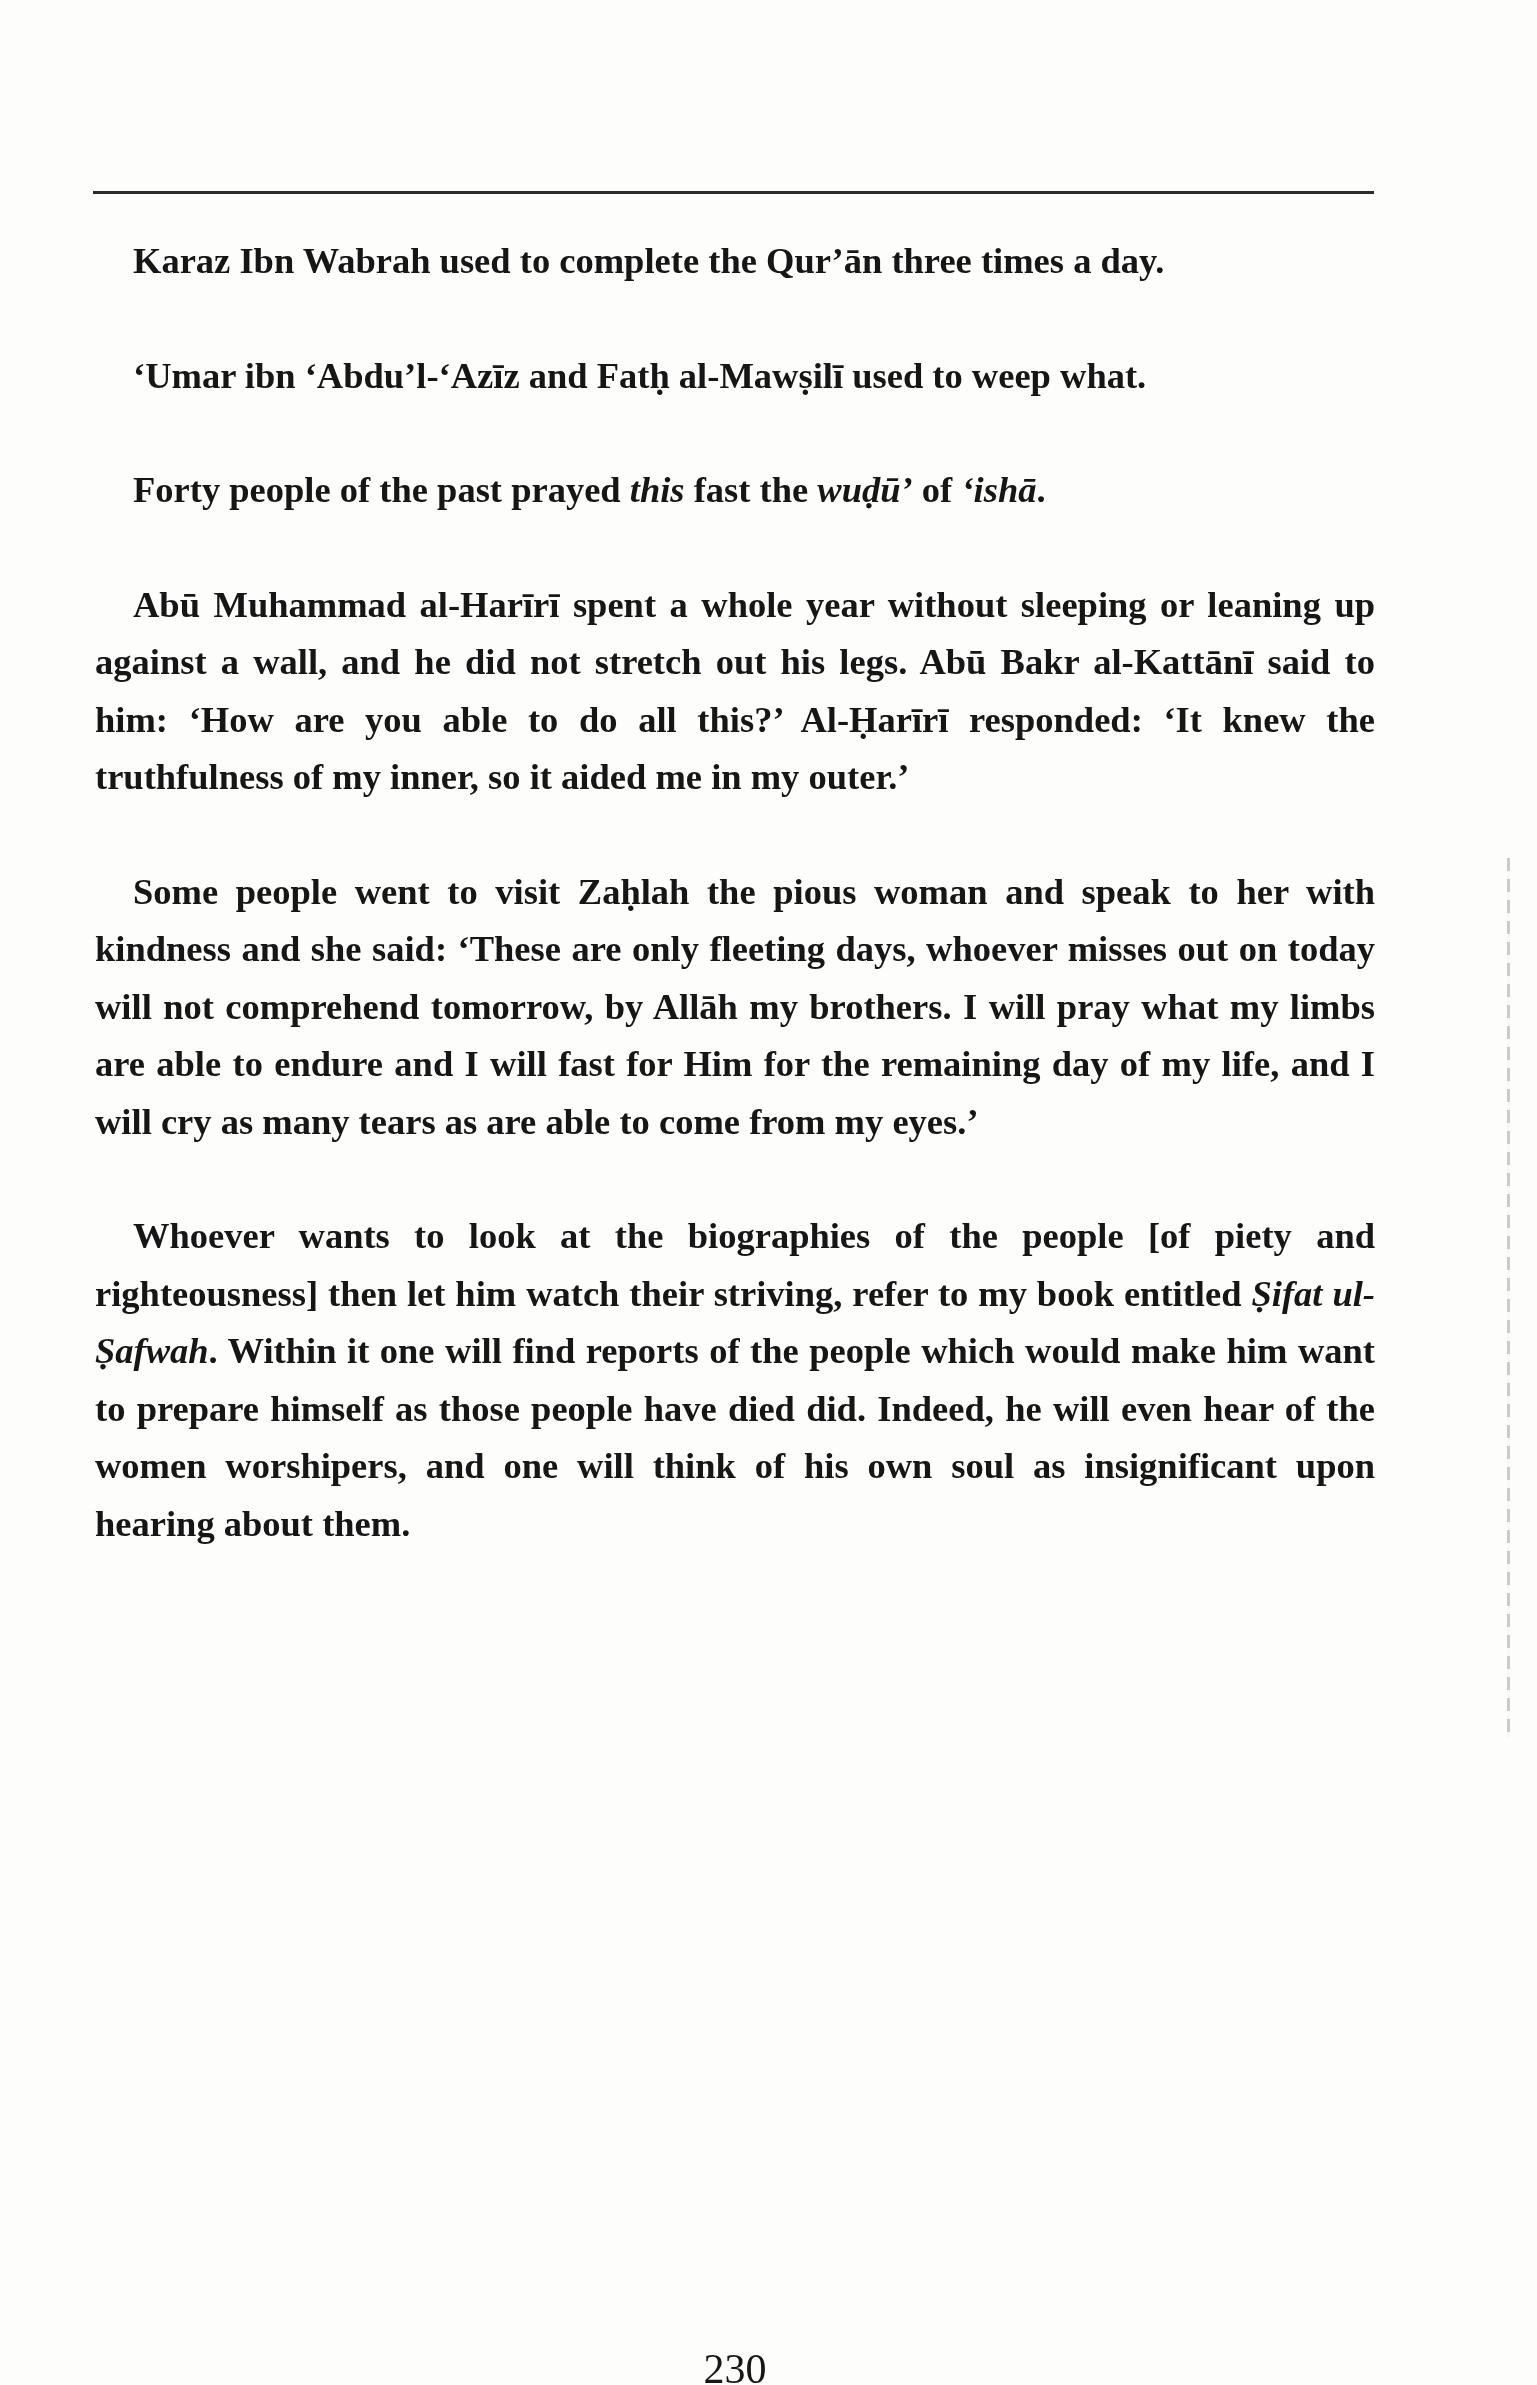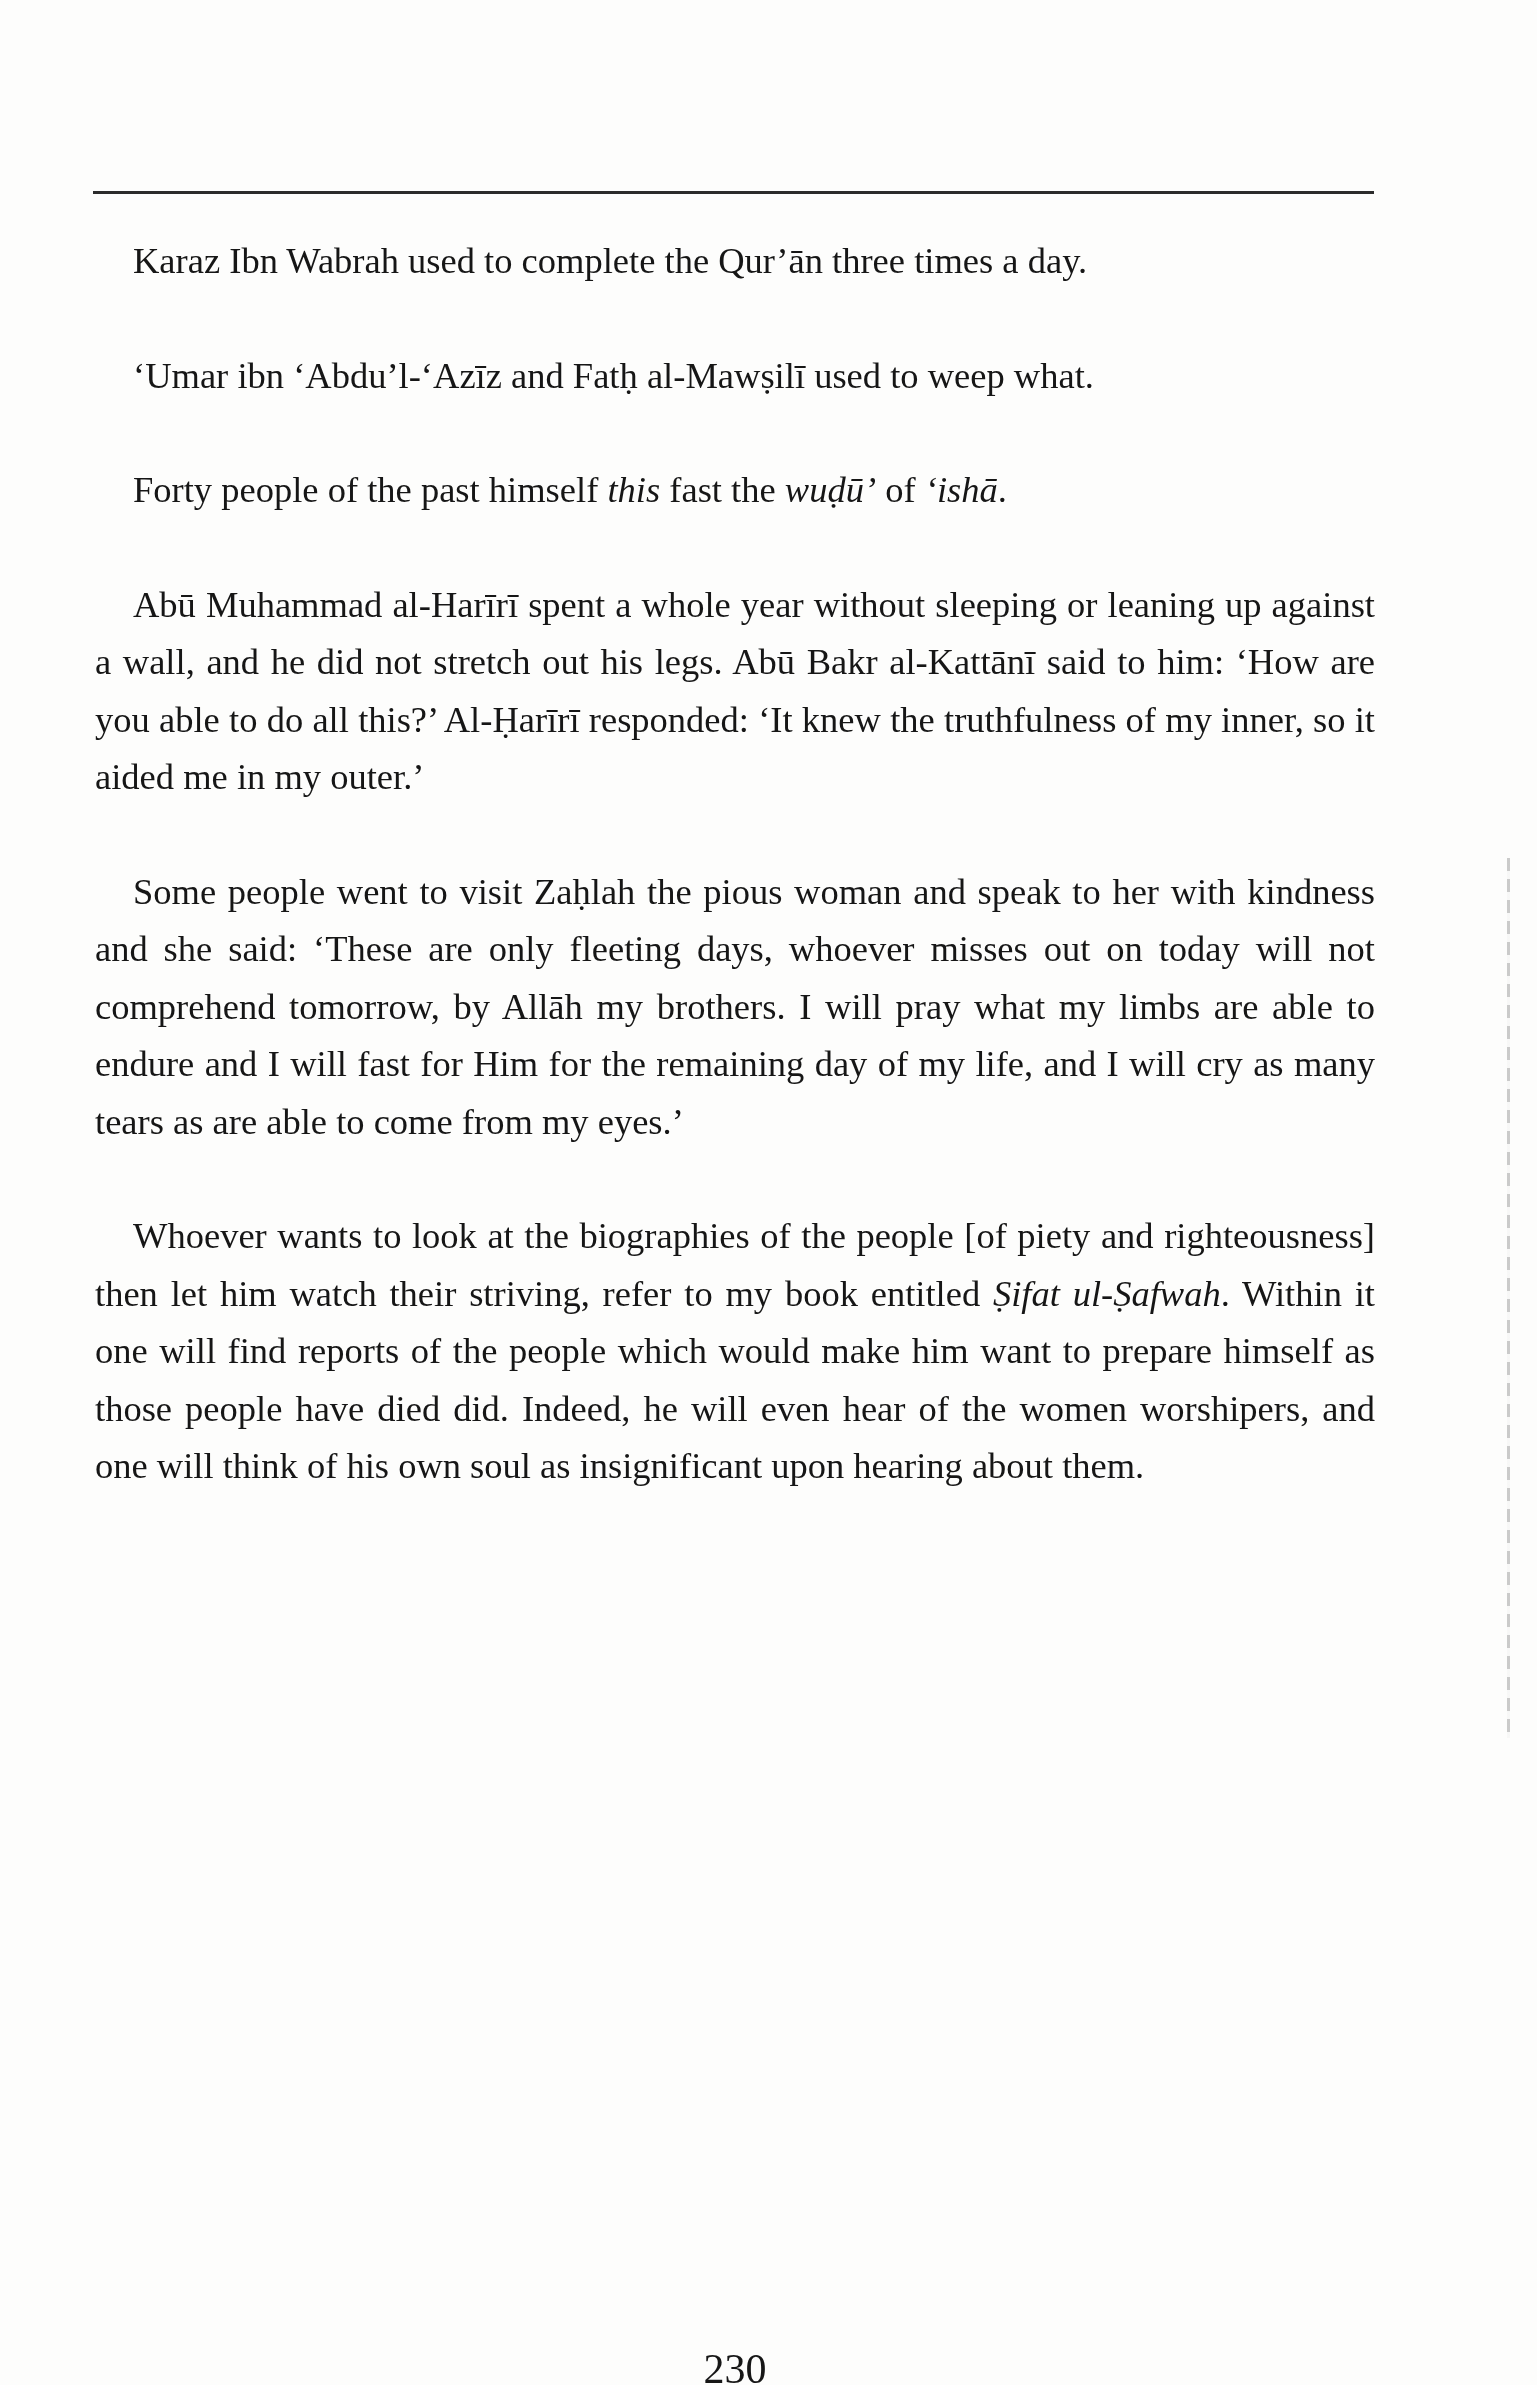--- a/index.html
+++ b/index.html
@@ -38,20 +38,21 @@
     border-top: 3px solid #2b2b2b;
     margin: 0;
   }
   .body-text {
     position: absolute;
     top: 232px;
     left: 95px;
     width: 1280px;
     font-size: 36.5px;
     line-height: 57.5px;
+    font-weight: bold;
   }
   .body-text p {
     margin: 0 0 57px 0;
     text-indent: 38px;
     text-align: justify;
   }
   .body-text p.single {
     text-align: left;
   }
   .body-text em {
@@ -83,21 +84,21 @@
 </head>
 <body>
 
 <div class="page">
 
   <hr class="rule">
 
   <div class="body-text" id="body-text">
       <p class="single"><span>Karaz Ibn Wabrah used to complete the Qur’ān three times a day.</span></p>
       <p class="single"><span>‘Umar ibn ‘Abdu’l-‘Azīz and Fatḥ al-Mawṣilī used to weep what.</span></p>
-      <p class="single"><span>Forty people of the past himself </span><em>this</em><span> fast the </span><em>wuḍū’</em><span> of </span><em>‘ishā</em><span>.</span></p>
+      <p class="single"><span>Forty people of the past prayed </span><em>this</em><span> fast the </span><em>wuḍū’</em><span> of </span><em>‘ishā</em><span>.</span></p>
       <p><span>Abū Muhammad al-Harīrī spent a whole year without sleeping or leaning up against a wall, and he did not stretch out his legs. Abū Bakr al-Kattānī said to him: ‘How are you able to do all this?’ Al-Ḥarīrī responded: ‘It knew the truthfulness of my inner, so it aided me in my outer.’</span></p>
       <p><span>Some people went to visit Zaḥlah the pious woman and speak to her with kindness and she said: ‘These are only fleeting days, whoever misses out on today will not comprehend tomorrow, by Allāh my brothers. I will pray what my limbs are able to endure and I will fast for Him for the remaining day of my life, and I will cry as many tears as are able to come from my eyes.’</span></p>
       <p><span>Whoever wants to look at the biographies of the people [of piety and righteousness] then let him watch their striving, refer to my book entitled </span><em>Ṣifat ul-Ṣafwah</em><span>. Within it one will find reports of the people which would make him want to prepare himself as those people have died did. Indeed, he will even hear of the women worshipers, and one will think of his own soul as insignificant upon hearing about them.</span></p>
     </div>
 
   <div class="page-number">230</div>
 
   <div class="scan-artifact"></div>
 </div>
 

